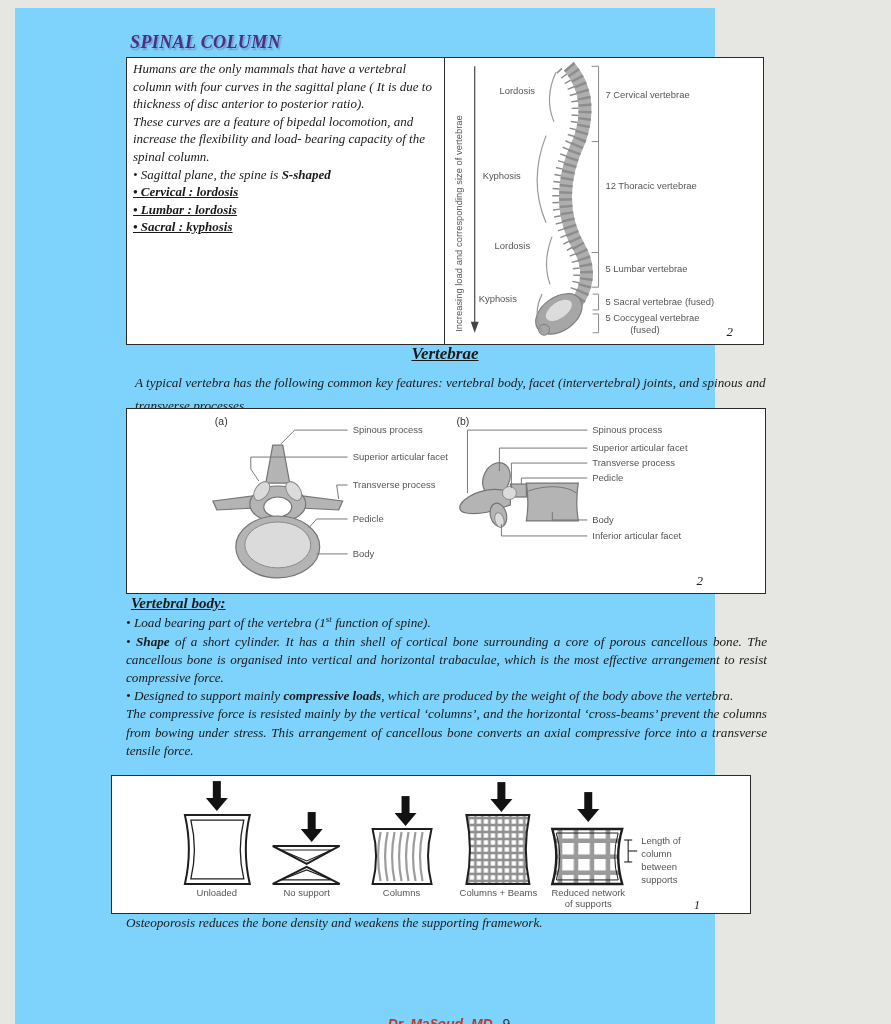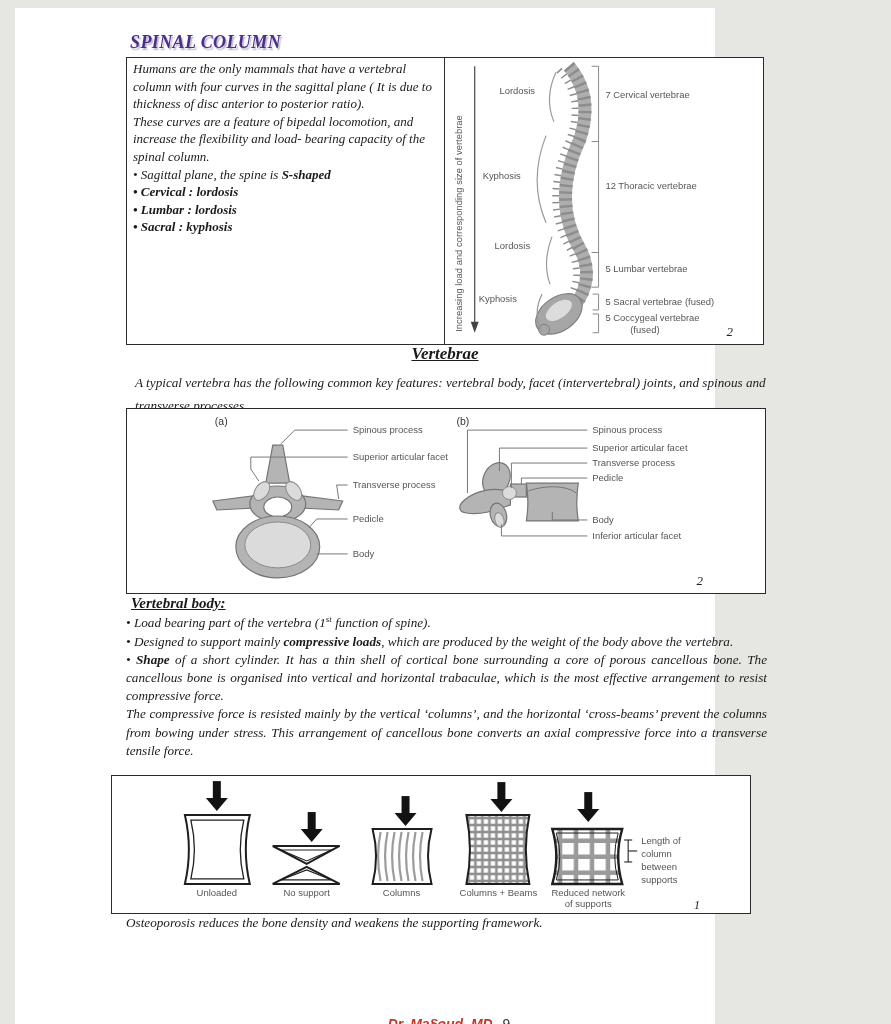--- a/index.html
+++ b/index.html
@@ -4,36 +4,36 @@
 <style>
   html,body{margin:0;padding:0;}
   body{
     width:891px;height:1024px;position:relative;
     background:#e6e6e3;
     font-family:"Liberation Serif", serif;
     color:#1a1a1a;
   }
   .page{
     position:absolute;left:15px;top:8px;width:700px;height:1016px;
-    background:#ffffff;
+    background:#7dd3fc;
   }
   .doc-title{
     position:absolute;left:115px;top:24px;
     font-size:18px;font-weight:bold;font-style:italic;
     color:#4b2e86;letter-spacing:.4px;
     text-shadow:1.5px 2px 1.5px rgba(96,76,140,.45);
   }
   .box{position:absolute;border:1.5px solid #2b2b2b;background:#fff;}
   .box1{left:111px;top:49px;width:638px;height:288px;display:flex;box-sizing:border-box;}
   .box1-left{
     width:318px;box-sizing:border-box;border-right:1.5px solid #2b2b2b;
     padding:2px 7px 0 6px;font-style:italic;font-size:13px;line-height:17.6px;
   }
   .box1-left p{margin:0;}
-  .box1-left .bold-bullets div{font-weight:bold;}
+  .box1-left .bold-bullets div{font-weight:bold;text-decoration:underline;}
   .box1-right{position:relative;flex:1;}
   .fig-pageno{position:absolute;font-style:italic;font-size:13px;color:#222;}
   .h-center{
     position:absolute;left:111px;top:336px;width:638px;text-align:center;
     font-size:17px;font-weight:bold;font-style:italic;text-decoration:underline;
   }
   .para-vertebrae{
     position:absolute;left:120px;top:363px;width:636px;
     font-style:italic;font-size:13.2px;line-height:23px;
   }
@@ -204,22 +204,22 @@
       <text x="466" y="72">Pedicle</text>
       <text x="466" y="114">Body</text>
       <text x="466" y="130">Inferior articular facet</text>
     </svg>
     <div class="fig-pageno" style="right:62px;bottom:4px;">2</div>
   </div>
 
   <div class="h-vb">Vertebral body:</div>
   <div class="vb-text">
     <p class="nojust"><span>• Load bearing part of the vertebra (1</span><sup>st</sup><span> function of spine).</span></p>
+    <p><span>• </span><b>Shape</b><span> of a short cylinder. It has a thin shell of cortical bone surrounding a core of porous cancellous bone. The cancellous bone is organised into vertical and horizontal trabaculae, which is the most effective arrangement to resist compressive force.</span></p>
     <p><span>• Designed to support mainly </span><b>compressive loads</b><span>, which are produced by the weight of the body above the vertebra.</span></p>
-    <p><span>• </span><b>Shape</b><span> of a short cylinder. It has a thin shell of cortical bone surrounding a core of porous cancellous bone. The cancellous bone is organised into vertical and horizontal trabaculae, which is the most effective arrangement to resist compressive force.</span></p>
     <p>The compressive force is resisted mainly by the vertical ‘columns’, and the horizontal ‘cross-beams’ prevent the columns from bowing under stress. This arrangement of cancellous bone converts an axial compressive force into a transverse tensile force.</p>
   </div>
 
   <div class="box box3">
     <svg width="635" height="134" viewBox="0 0 636 134">
       <defs>
         <pattern id="gridFine" width="7" height="7" patternUnits="userSpaceOnUse">
           <rect width="7" height="7" fill="#8f8f8f"></rect>
           <rect x="1.3" y="1.3" width="4.4" height="4.4" fill="#ffffff"></rect>
         </pattern>

